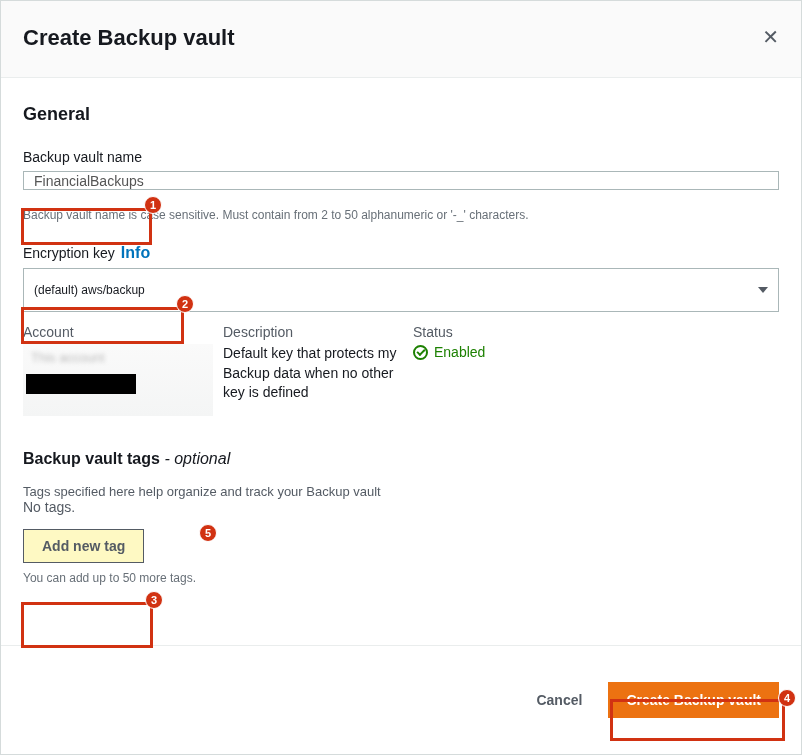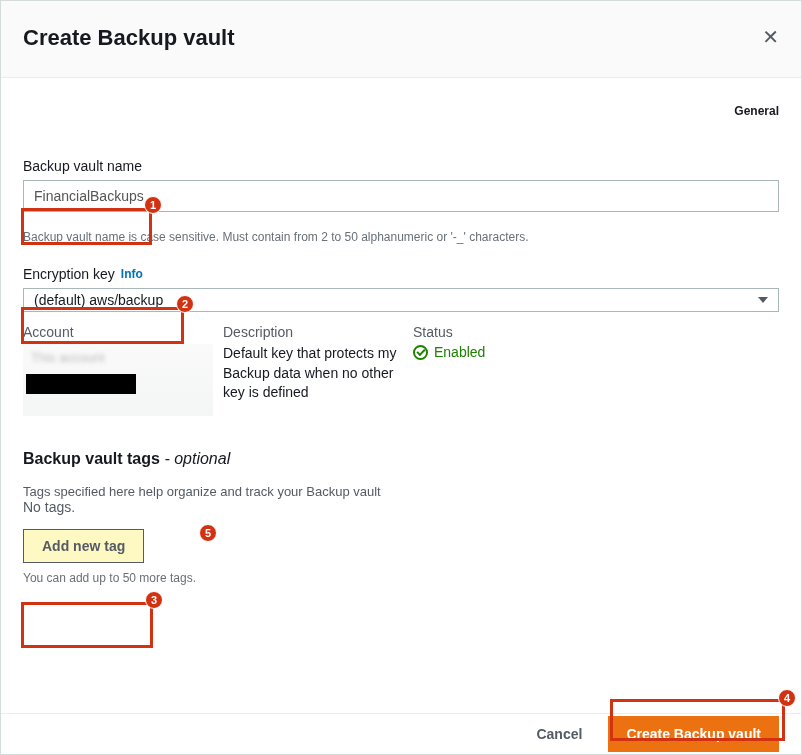--- a/index.html
+++ b/index.html
@@ -18,39 +18,39 @@
     background: #fafafa;
     border-bottom: 1px solid #eaeded;
     padding: 24px 22px 26px 22px;
     display: flex;
     justify-content: space-between;
     align-items: flex-start;
   }
   .header h1 { font-size: 22px; font-weight: 700; }
   .close-x { font-size: 20px; cursor: pointer; color: #545b64; line-height: 1; margin-top: 2px; }
   .body { padding: 26px 22px 0 22px; }
-  .section-h { font-size: 12px; font-weight: 700; margin-bottom: 40px; text-align: right; }
+  .section-h { font-size: 18px; font-weight: 700; margin-bottom: 24px; }
   .field-label { font-size: 14px; color: #16191f; margin-bottom: 6px; display: flex; align-items: center; gap: 6px; }
   .input-text {
     width: 100%;
     border: 1px solid #aab7b8;
     padding: 6px 10px;
     font-size: 14px;
-    height: 32px;
+    height: 19px;
     color: #555;
   }
   .hint { font-size: 12px; color: #687078; margin-top: 18px; }
   .gap { height: 22px; }
-  .info-link { color: #0073bb; font-size: 12px; font-weight: 700; cursor: pointer; }
+  .info-link { color: #0073bb; font-size: 16px; font-weight: 700; cursor: pointer; }
   .select {
     width: 100%;
     border: 1px solid #aab7b8;
     padding: 6px 10px;
-    font-size: 14px;
-    height: 24px;
+    font-size: 12px;
+    height: 44px;
     background: #fff;
     display: flex;
     align-items: center;
     justify-content: space-between;
     cursor: pointer;
   }
   .caret {
     width: 0; height: 0;
     border-left: 5px solid transparent;
     border-right: 5px solid transparent;
@@ -99,21 +99,21 @@
     font-size: 14px;
     font-weight: 700;
     color: #545b64;
     cursor: pointer;
   }
   .tags-limit { font-size: 12px; color: #687078; margin-top: 8px; }
   .footer {
     position: absolute;
     bottom: 0; left: 0; right: 0;
     border-top: 1px solid #eaeded;
-    padding: 2px 22px;
+    padding: 36px 22px;
     display: flex;
     justify-content: flex-end;
     gap: 16px;
     align-items: center;
     background: #fff;
   }
   .btn-cancel {
     background: transparent; border: none; font-size: 14px; font-weight: 700;
     color: #545b64; cursor: pointer; padding: 8px 10px;
   }

